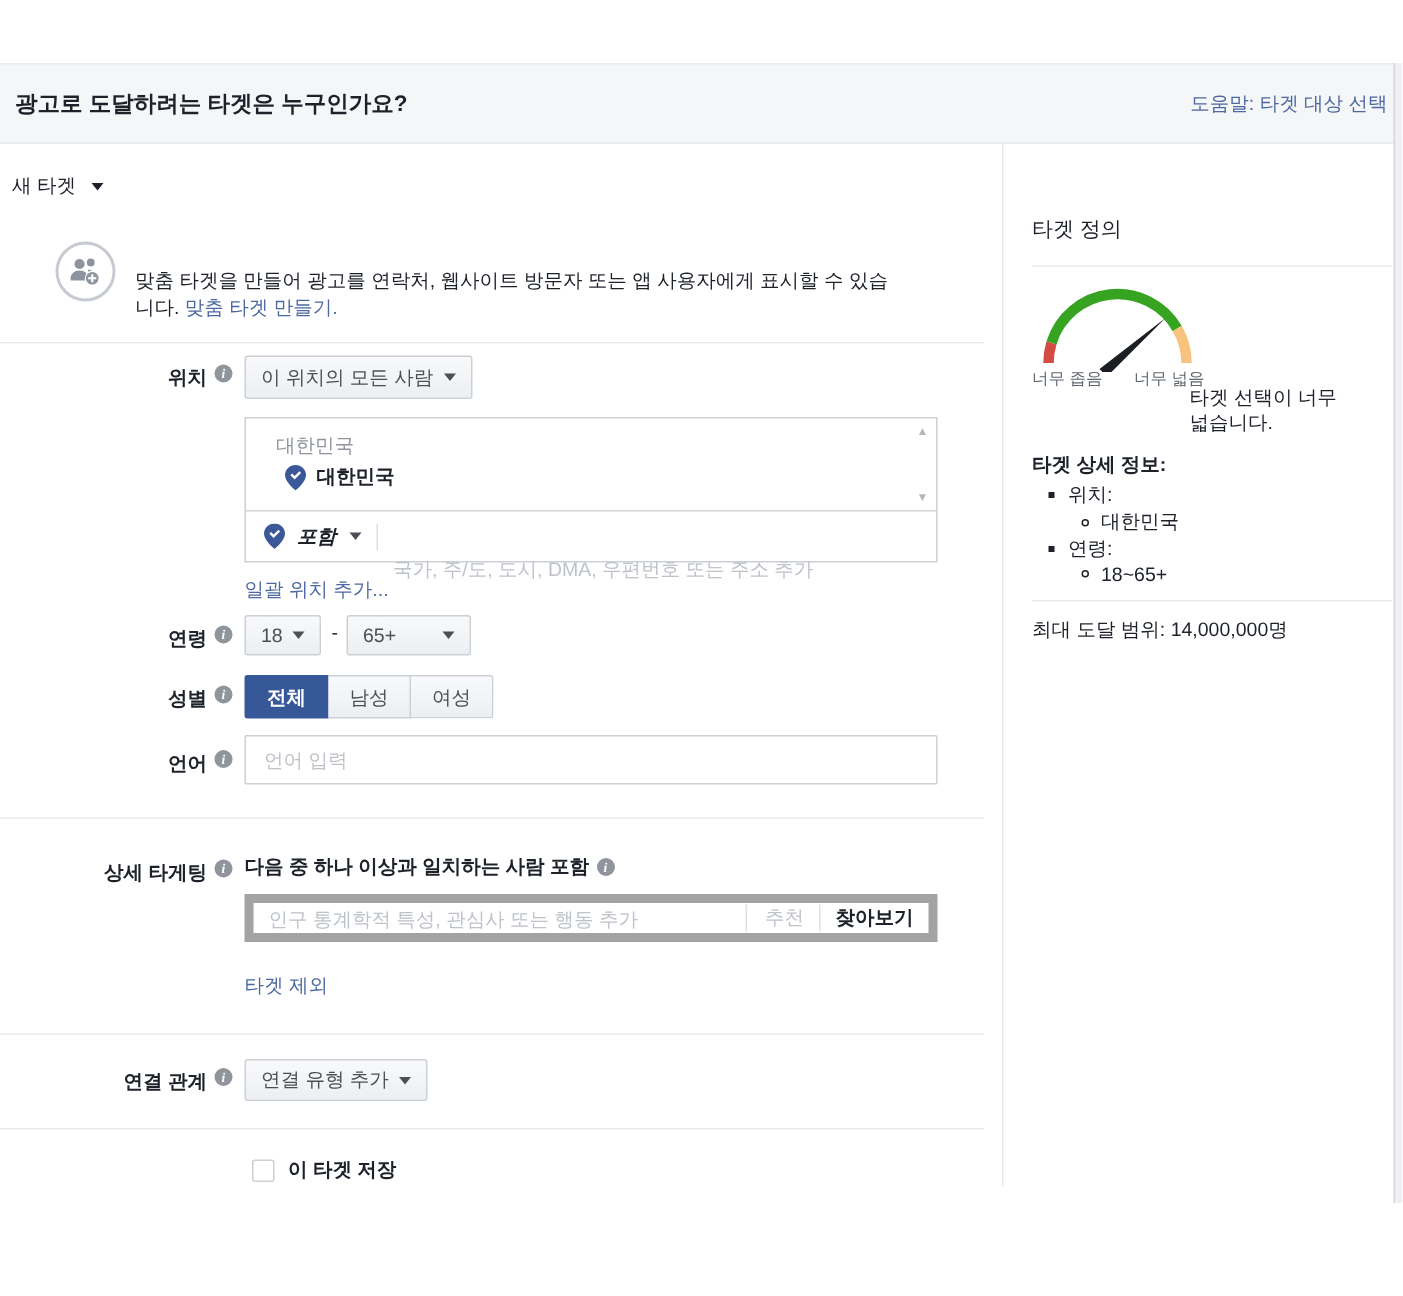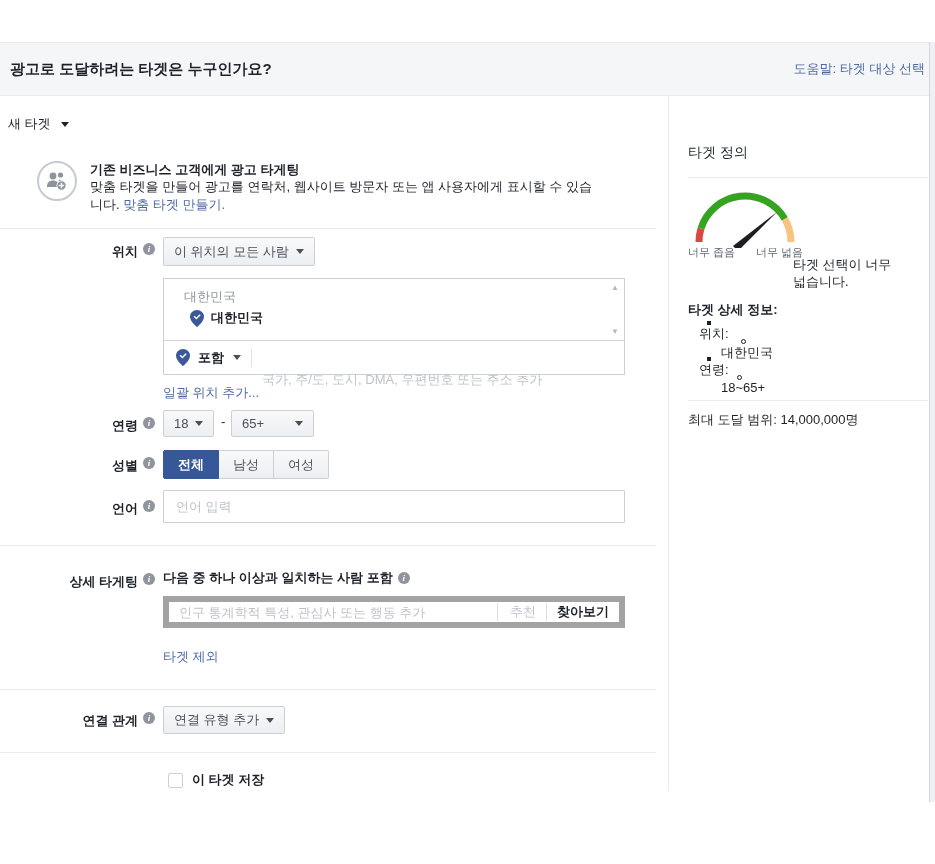--- a/index.html
+++ b/index.html
@@ -46,21 +46,21 @@
   
   .loc-mode-btn { position:absolute; left:163px; top:237px; }
   .loc-box { position:absolute; left:163px; top:278px; width:462px; height:97px;
              border:1px solid #ccd0d5; background:#fff; }
   .loc-group { position:absolute; left:20px; top:9px; color:#90949c; }
   .loc-row { position:absolute; left:26px; top:30px; display:flex; align-items:center; font-weight:bold; }
   .loc-row svg { margin-right:7px; }
   .scroll-arrow { position:absolute; right:5px; font-size:8px; color:#b4b8bf; cursor:pointer; }
   .include-row { position:absolute; left:0; bottom:0; width:100%; height:34px; border-top:1px solid #d3d6db;
                  display:flex; align-items:center; padding:0 12px; background:#fff; }
-  .include-label { font-weight:600; margin:0 2px 0 8px; cursor:pointer; }
+  .include-label { font-weight:600; margin:0 2px 0 8px; cursor:pointer;font-style:italic; }
   .vsep { width:1px; height:18px; background:#dddfe2; margin:0 10px; flex:none; }
   .placeholder-text { color:#bec2c9; white-space:nowrap; overflow:hidden;margin-top:44px; }
   .bulk-link { position:absolute; left:163px; top:384px; }
 
   
   .age-min { position:absolute; left:163px; top:410px; height:27px; }
   .age-dash { position:absolute; left:221px; top:414px; color:#1d2129; }
   .age-max { position:absolute; left:231px; top:410px; height:27px;gap:24px; }
 
   
@@ -95,21 +95,21 @@
   .checkbox { width:15px; height:15px; border:1px solid #ccd0d5; border-radius:2px; background:#fff; flex:none; }
   .save-label { margin-left:9px; font-weight:600; }
 
   
   .sb-title { position:absolute; left:688px; top:144px; font-size:14px; color:#1d2129; }
   .sb-div { position:absolute; left:688px; width:240px; height:1px; background:#e9eaed; }
   .gauge { position:absolute; left:688px; top:186px; }
   .gauge-label { position:absolute; font-size:11px; color:#606770; }
   .gauge-status { position:absolute; left:793px; top:256px; width:100px; line-height:17px; color:#1d2129; }
   .sb-details-heading { position:absolute; left:688px; top:301px; font-weight:bold; }
-  .sb-item { position:absolute; display:flex; align-items:center;flex-direction:column; }
+  .sb-item { position:absolute; display:flex; align-items:center; }
   .bullet-sq { width:4px; height:4px; background:#1d2129; margin-right:9px; flex:none; }
   .bullet-ci { width:5px; height:5px; border:1px solid #1d2129; border-radius:50%; margin-right:8px; flex:none; }
   .sb-reach { position:absolute; left:688px; top:411px; color:#1d2129; }
 </style>
 </head>
 <body>
 
 <div class="page">
 
   <div class="topbar">
@@ -131,21 +131,20 @@
       <circle cx="8" cy="6" r="3.4" fill="#8d949e"></circle>
       <path d="M2 16c0-3.5 2.7-5.6 6-5.6s6 2.1 6 5.6v1H2z" fill="#8d949e"></path>
       <circle cx="15.5" cy="5" r="2.6" fill="#8d949e"></circle>
       <path d="M13.5 9.6c2.8.2 5 2 5 4.8h-3.4" fill="#8d949e"></path>
       <circle cx="16.5" cy="15.5" r="5" fill="#fff"></circle>
       <circle cx="16.5" cy="15.5" r="4.2" fill="#8d949e"></circle>
       <rect x="15.8" y="12.8" width="1.4" height="5.4" fill="#fff"></rect>
       <rect x="13.8" y="14.8" width="5.4" height="1.4" fill="#fff"></rect>
     </svg>
   </div>
-  <div class="promo-title">기존 비즈니스 고객에게 광고 타게팅</div>
   <div class="promo-body">
     <span>맞춤 타겟을 만들어 광고를 연락처, 웹사이트 방문자 또는 앱 사용자에게 표시할 수 있습니다. </span><span class="blue-link">맞춤 타겟 만들기.</span>
   </div>
 
   <div class="hdiv" style="top:228px"></div>
 
   <div class="form-label" style="top:243px">
     <span>위치</span>
     <span class="info-i">i</span>
   </div>

